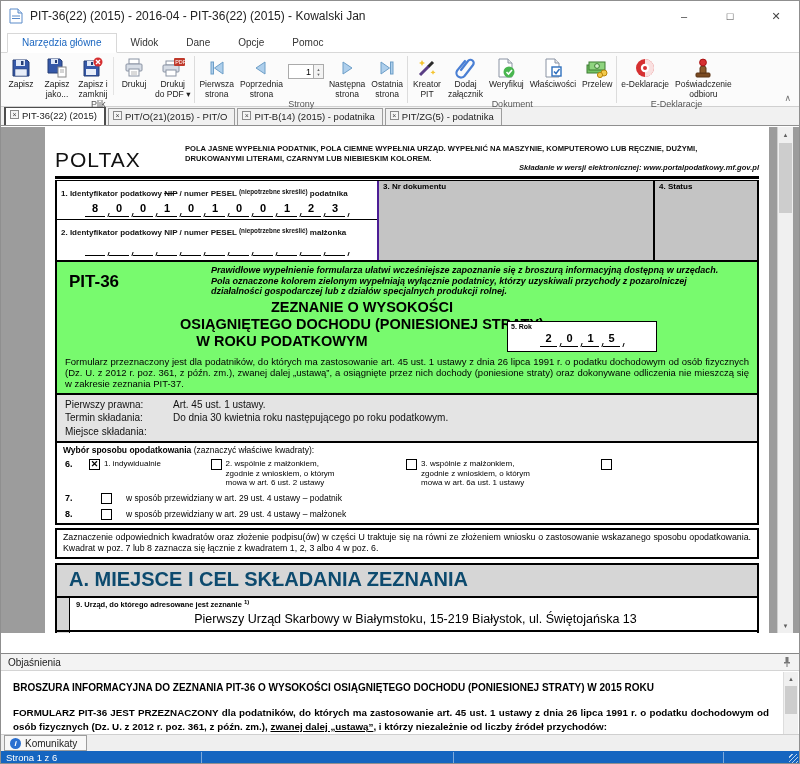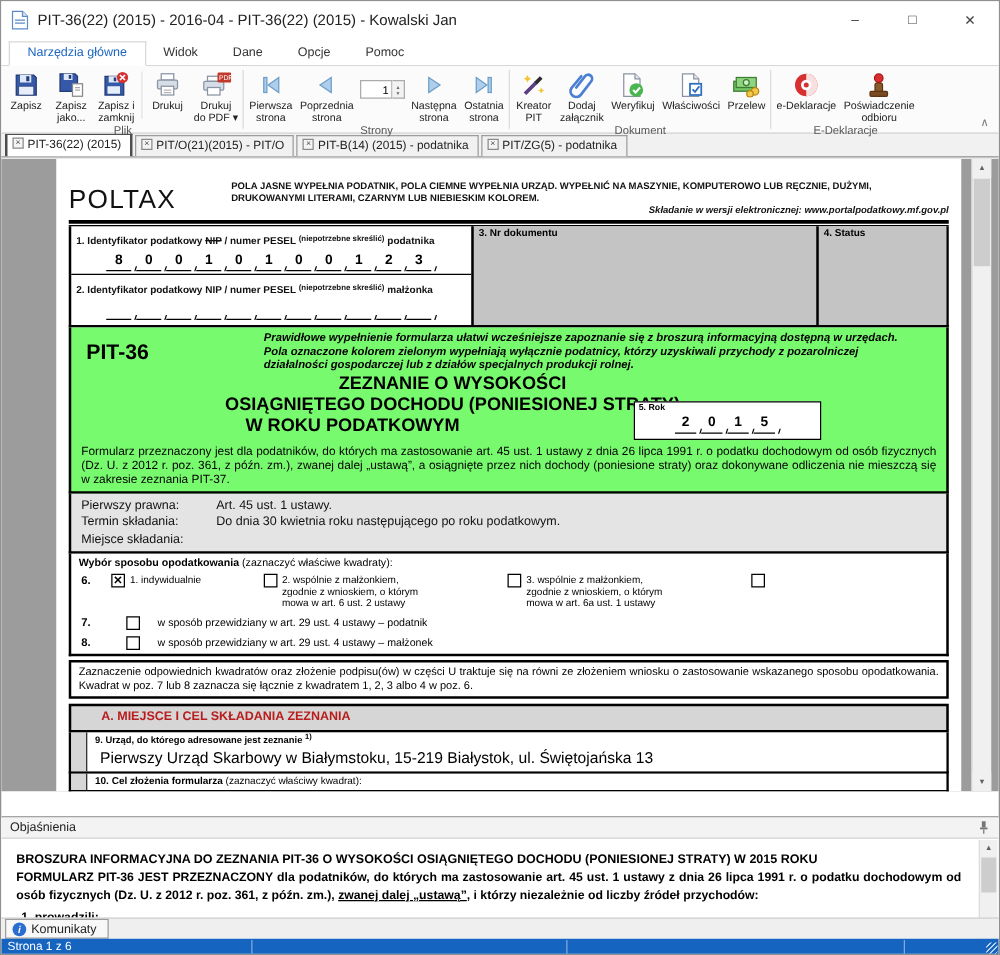--- a/index.html
+++ b/index.html
@@ -51,21 +51,21 @@
   .poltax-row { display:flex; padding:2px 10px 3px; }
   .poltax { font-size:21px; letter-spacing:1px; color:#111; width:130px; padding-top:4px; }
   .hdr-note { position:relative; flex:1; font-size:7.6px; font-weight:bold; line-height:9.5px; color:#111; padding-right:2px; }
   .efiling { position:absolute; right:0; bottom:0; font-style:italic; font-weight:bold; font-size:7.6px; background:#fff; padding-left:4px; }
   .thick-line { margin:1px 10px 0; height:5px; border-top:3px solid #000; border-bottom:1px solid #000; }
 
   .id-grid { margin:0 10px; display:grid; grid-template-columns:320px 276px 1fr; border:2px solid #000; border-top:none; }
   .cell { padding:1px 4px 2px; }
   .cell-f1 { grid-column:1; grid-row:1; border-bottom:1px solid #000; }
   .cell-f2 { grid-column:1; grid-row:2; padding-bottom:4px; }
-  .cell-f3 { grid-column:2; grid-row:1/3; background:#c4c4c4; border-left:2px solid #000000; font-size:8px; font-weight:bold; }
+  .cell-f3 { grid-column:2; grid-row:1/3; background:#c4c4c4; border-left:2px solid #4c1d95; font-size:8px; font-weight:bold; }
   .cell-f4 { grid-column:3; grid-row:1/3; background:#c4c4c4; border-left:2px solid #000; font-size:8px; font-weight:bold; }
   .flabel { font-size:8px; font-weight:bold; color:#111; }
   .fsmall { font-size:6.3px; font-weight:bold; vertical-align:2px; }
   .strike { text-decoration:line-through; }
   .comb { display:flex; justify-content:center; margin-top:2px; height:15px; }
   .dcell { width:20px; margin-right:4px; border-bottom:1px solid #000; font-size:11px; font-weight:bold; text-align:center; line-height:13px; position:relative; }
   .dcell::after { content:""; position:absolute; right:-4px; bottom:-1px; width:1px; height:4px; background:#000; transform:skewX(-18deg); }
   .comb.small .dcell { width:17px; }
 
   .green { margin:0 10px; background:#78fa6e; border:2px solid #000; border-top:none; }
@@ -92,36 +92,36 @@
   .opt { display:flex; gap:4px; font-size:8px; line-height:9.5px; }
   .opt .olabel { white-space:pre-line; }
   .o1 { width:122px; } .o2 { width:196px; } .o3 { width:196px; } .o4 { width:150px; }
   .cb { width:11px; height:11px; border:1.5px solid #000; flex:none; font-size:9px; line-height:9px; text-align:center; font-weight:bold; background:#fff; }
   .row78 { display:flex; align-items:center; margin-top:5px; font-size:8.5px; gap:6px; }
   .row78 .rno { width:20px; }
   .row78 .cb { margin:0 8px 0 12px; }
 
   .note-box { margin:3px 10px 0; border:2px solid #000; font-size:8.8px; line-height:11px; padding:2px 6px 3px; background:#fff; text-align:justify; }
 
-  .sect-hdr { margin:4px 10px 0; border:2px solid #000; background:#d6d6d6; font-size:10px; font-weight:bold; padding:3px 24px 5px; color:#b91c1c; }
+  .sect-hdr { margin:4px 10px 0; border:2px solid #000; background:#d6d6d6; font-size:20px; font-weight:bold; padding:3px 12px 5px; color:#0c4a6e; }
   .frow { margin:0 10px; display:flex; border:2px solid #000; border-top:none; }
   .rowstrip { width:13px; background:#d6d6d6; border-right:1px solid #000; }
   .fcell { flex:1; padding:1px 6px 3px; background:#fff; }
   .f9label { font-size:7.5px; font-weight:bold; }
-  .f9value { font-size:12.5px; padding:3px 0 1px 4px; }
+  .f9value { font-size:12.5px; padding:3px 0 1px 4px;text-align:center; }
   .f10line { font-size:8px; }
   .sup { font-size:6px; vertical-align:3px; }
 
   
   .objpanel { position:absolute; top:652px; left:0; width:798px; height:101px; background:#fff; border-top:1px solid #888; }
   .objhdr { height:17px; background:#f3f3f3; border-bottom:1px solid #d4d4d4; display:flex; align-items:center; padding:0 7px; font-size:10px; color:#222; }
   .pin { margin-left:auto; display:flex; }
   .objcontent { position:relative; height:83px; overflow:hidden; padding:2px 30px 0 12px; }
   .objtitle { font-weight:bold; font-size:10px; margin-top:9px; }
-  .objpara { font-size:9.8px; font-weight:bold; line-height:13.5px; margin-top:3px; text-align:justify; }
+  .objpara { font-size:9.8px; font-weight:bold; line-height:13.5px; margin-top:13px; text-align:justify; }
   .uline { text-decoration:underline; }
   .objitem { font-size:9.8px; font-weight:bold; margin-top:6px; padding-left:4px; }
   .objscroll { position:absolute; right:1px; top:1px; width:15px; height:80px; background:#f0f0f0; border-left:1px solid #ddd; }
   .objscroll .sarrow { height:13px; display:flex; align-items:center; justify-content:center; font-size:6px; color:#606060; }
   .objscroll .sarrow.bottom { position:absolute; bottom:0; left:0; right:0; }
   .objscroll .thumb { position:absolute; top:14px; left:1px; width:12px; height:28px; background:#cdcdcd; }
 
   
   .komrow { position:absolute; top:733px; left:0; width:798px; height:17px; background:#efefef; border-top:1px solid #cfcfcf; display:flex; align-items:center; }
   .komtab { display:flex; align-items:center; gap:4px; height:16px; border:1px solid #9d9d9d; background:#f8f8f8; padding:0 9px 0 5px; margin-left:3px; font-size:10px; color:#222; }

